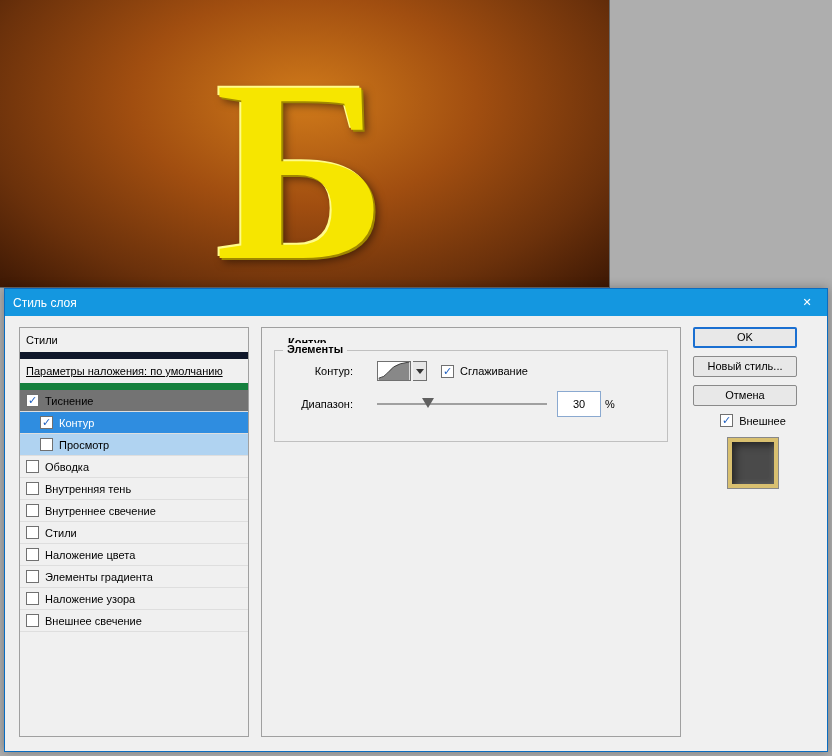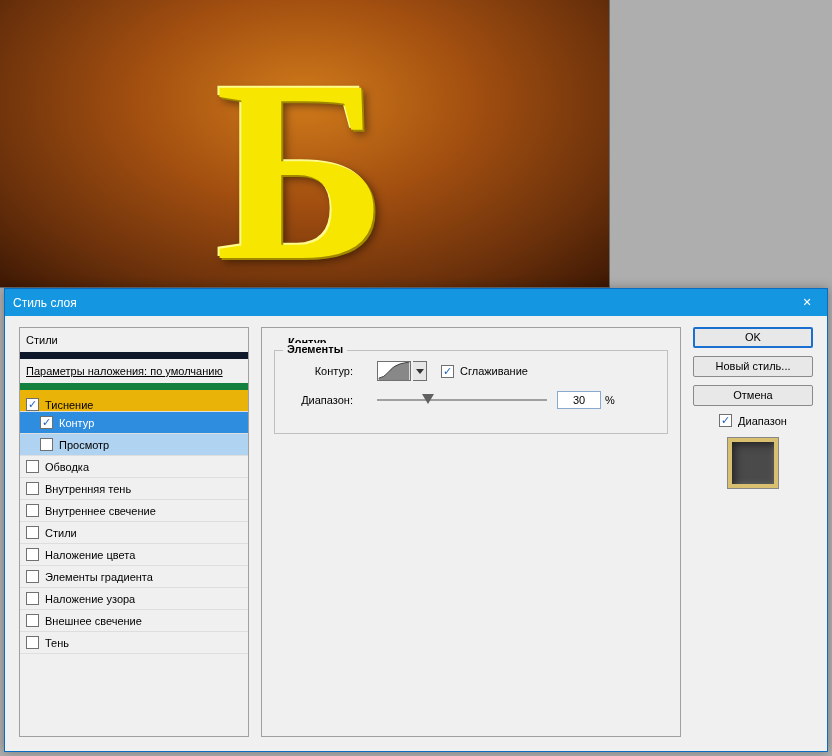--- a/index.html
+++ b/index.html
@@ -57,21 +57,21 @@
   }
   .styles-defaults {
     padding: 6px 6px; border-bottom: 7px solid #15803d; text-decoration: underline;
   }
   .style-row {
     display: flex; align-items: center; height: 22px;
     padding-left: 6px; border-bottom: 1px solid #dedede;
     cursor: pointer;
   }
   .style-row.indent { padding-left: 20px; }
-  .style-row.sel-group { background: #eab308; align-items: flex-end; }
+  .style-row.sel-group { background: #737373; }
   .style-row.sel-active { background: #2f8de0; color: #fff; }
   .style-row.sel-sub { background: #b0d3f1; }
 
   .cb {
     width: 13px; height: 13px; border: 1px solid #707070; background: #fff;
     margin-right: 6px; display: inline-flex; align-items: center; justify-content: center;
     flex-shrink: 0;
   }
   .cb.checked::after {
     content: "✓"; font-size: 11px; color: #2060c0; line-height: 1;
@@ -113,30 +113,30 @@
   .slider-track {
     width: 170px; height: 2px; background: #a0a0a0; position: relative; margin-right: 10px;
   }
   .slider-thumb {
     position: absolute; top: -5px; width: 0; height: 0;
     border-left: 6px solid transparent; border-right: 6px solid transparent;
     border-top: 10px solid #606060;
     transform: translateX(-6px);
   }
   .num-input {
-    width: 44px; height: 18px; border: 1px solid #8aa9d0; background: #fff;
+    width: 44px; height: 26px; border: 1px solid #8aa9d0; background: #fff;
     text-align: center; margin-right: 4px;
   }
 
   
   .right-panel {
     position: absolute; right: 14px; top: 14px; width: 120px;
   }
   .btn {
-    width: 120px; height: 21px; border: 1px solid #8a8a8a; background: #e8e8e8;
+    width: 104px; height: 21px; border: 1px solid #8a8a8a; background: #e8e8e8;
     margin-bottom: 8px; text-align: center; line-height: 19px; cursor: pointer;
     border-radius: 2px;
   }
   .btn.primary { border: 2px solid #1a6fd1; line-height: 17px; }
 
   .preview-check { display: flex; align-items: center; justify-content: center; margin-top: 2px; margin-bottom: 10px; }
 
   .preview-thumb {
     width: 52px; height: 52px; margin: 0 auto;
     border: 1px solid #888; background: #4a4a4a;
@@ -201,24 +201,20 @@
             <span>Элементы градиента</span>
           </div>
           <div class="style-row">
             <span class="cb"></span>
             <span>Наложение узора</span>
           </div>
           <div class="style-row">
             <span class="cb"></span>
             <span>Внешнее свечение</span>
           </div>
-          <div class="style-row">
-            <span class="cb"></span>
-            <span>Тень</span>
-          </div>
         </div>
     </div>
 
     <div class="center-panel">
       <span class="outer-label">Контур</span>
       <div class="fieldset" style="margin-top:14px;">
         <span class="fieldset-label">Элементы</span>
 
         <div class="form-row">
           <span class="form-label">Контур:</span>
@@ -243,19 +239,19 @@
         </div>
       </div>
     </div>
 
     <div class="right-panel">
       <div class="btn primary">OK</div>
       <div class="btn">Новый стиль...</div>
       <div class="btn">Отмена</div>
       <div class="preview-check">
         <span class="cb checked"></span>
-        <span>Диапазон</span>
+        <span>Внешнее</span>
       </div>
       <div class="preview-thumb"></div>
     </div>
 
   </div>
 </div>
 
 </body></html>

